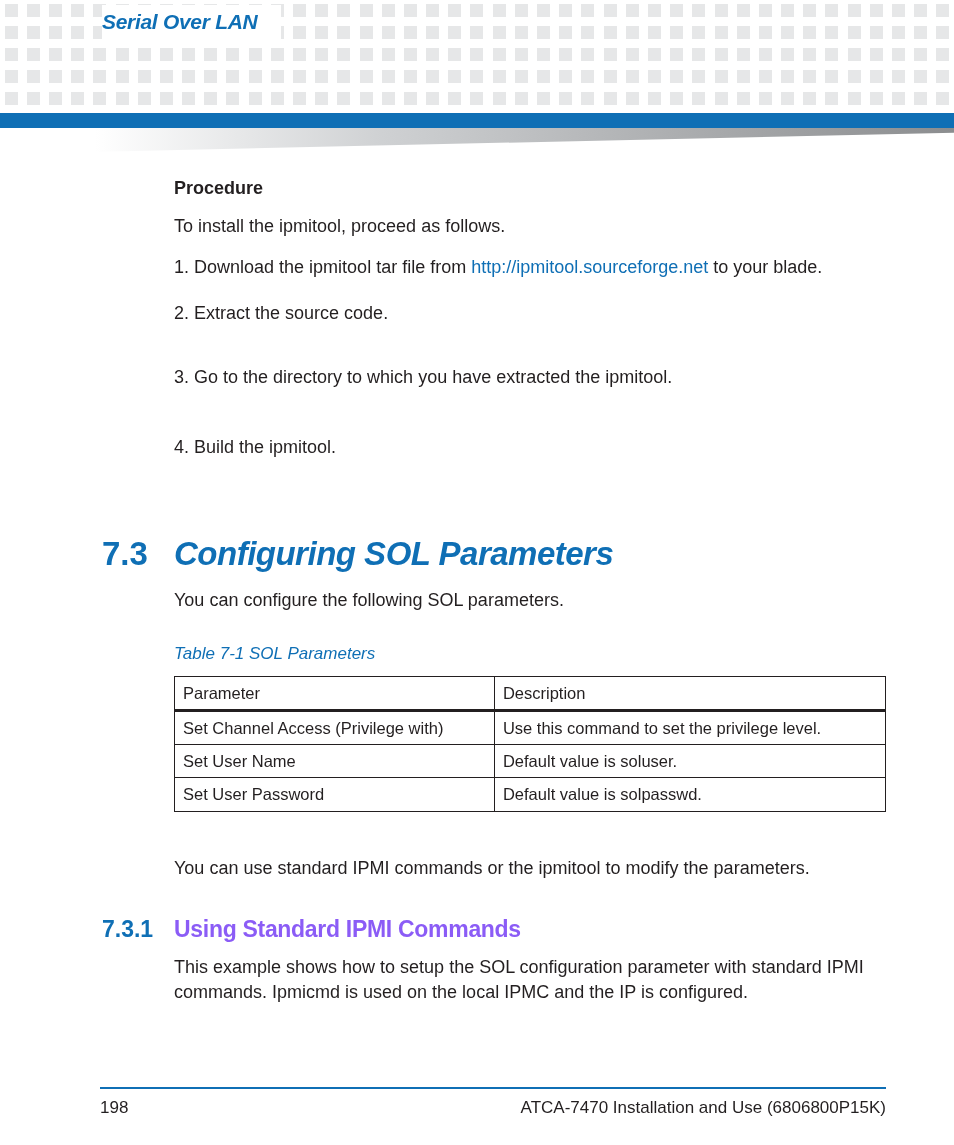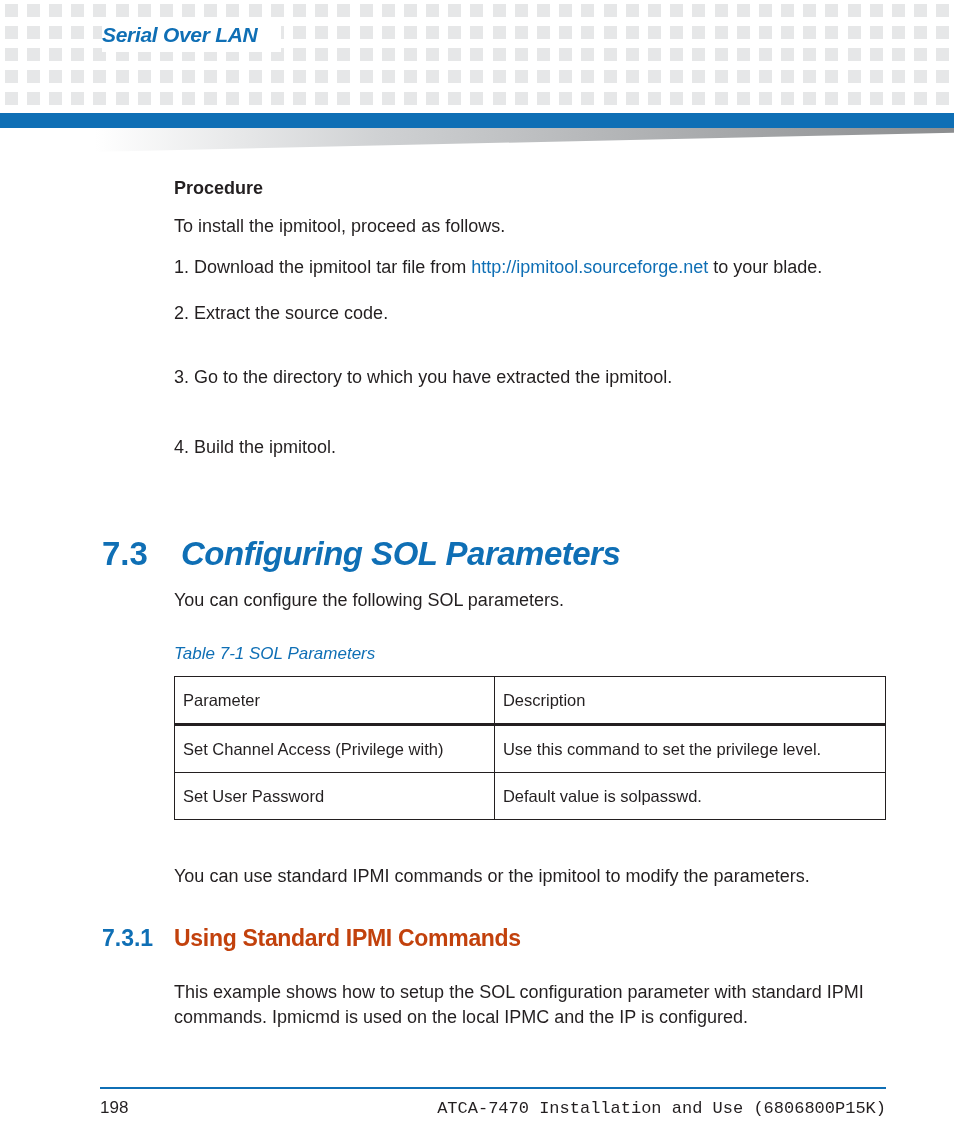--- a/index.html
+++ b/index.html
@@ -18,21 +18,21 @@
   }
   .dotgrid span {
     width: 13px; height: 13px;
     background: #e6e7e8;
     margin: 4px auto 0 auto;
     display: block;
   }
 
   .header-title {
     position: absolute;
-    top: 18px; left: 102px;
+    top: 5px; left: 102px;
     font-size: 21px;
     font-weight: 700;
     font-style: italic;
     color: #0f6fb5;
     background: #fff;
     padding: 5px 24px 5px 0;
     font-family: 'Segoe UI', Tahoma, sans-serif;
     letter-spacing: -0.3px;
   }
 
@@ -66,55 +66,55 @@
   ol.steps { list-style: none; counter-reset: step; }
   ol.steps li { counter-increment: step; margin-bottom: 34px; padding-left: 28px; text-indent: -28px; }
   ol.steps li::before { content: counter(step) ".  "; }
   ol.steps li:nth-child(1) { margin-bottom: 22px; }
   ol.steps li:nth-child(2) { margin-bottom: 40px; }
   ol.steps li:nth-child(3) { margin-bottom: 46px; }
   ol.steps li:nth-child(4) { margin-bottom: 72px; }
 
   a.link { color: #0f6fb5; text-decoration: none; }
 
-  .h2-row { display: flex; align-items: center; margin-bottom: 12px; margin-left: -72px; gap: 7px; }
+  .h2-row { display: flex; align-items: center; margin-bottom: 12px; margin-left: -72px; }
   .h2-num { font-size: 33px; font-weight: 700; color: #0f6fb5; width: 72px; flex: 0 0 72px; font-family: 'Segoe UI', Tahoma, sans-serif; }
   .h2-title { font-size: 33px; font-weight: 700; color: #0f6fb5; font-family: 'Segoe UI', Tahoma, sans-serif; letter-spacing: -0.5px; font-style: italic; }
   .h2-sub { margin-bottom: 30px; }
 
   .table-caption { color: #0f6fb5; font-style: italic; font-size: 17px; margin-bottom: 10px; font-family: 'Segoe UI', Tahoma, sans-serif; }
 
   table.params { border-collapse: collapse; width: 100%; font-size: 16.5px; }
-  table.params th, table.params td { border: 1px solid #231f20; padding: 12px 8px; text-align: left; vertical-align: top; font-weight: 400; }
+  table.params th, table.params td { border: 1px solid #231f20; padding: 5px 8px; text-align: left; vertical-align: top; font-weight: 400; }
   table.params thead th { border-bottom: 3px solid #231f20; }
   table.params col.c1 { width: 45%; }
 
   .after-table { margin-top: 44px; margin-bottom: 34px; }
 
-  .h3-row { display: flex; align-items: flex-end; margin-bottom: 26px; margin-left: -72px; }
+  .h3-row { display: flex; align-items: flex-end; margin-bottom: 10px; margin-left: -72px; }
   .h3-num { font-size: 23px; font-weight: 700; color: #0f6fb5; width: 72px; flex: 0 0 72px; font-family: 'Segoe UI', Tahoma, sans-serif; }
-  .h3-title { font-size: 23px; font-weight: 700; color: #c2410c; font-family: 'Segoe UI', Tahoma, sans-serif; letter-spacing: -0.3px; }
+  .h3-title { font-size: 23px; font-weight: 700; color: #8b5cf6; font-family: 'Segoe UI', Tahoma, sans-serif; letter-spacing: -0.3px; }
   .h3-body { line-height: 1.4; }
 
   .footer-rule {
     position: absolute;
     bottom: 56px; left: 100px;
     width: 786px; height: 2px;
     background: #0f6fb5;
   }
   .page-num {
     position: absolute;
     bottom: 27px; left: 100px;
     font-family: 'Segoe UI', Tahoma, sans-serif;
     font-size: 17px;
   }
   .doc-footer {
     position: absolute;
     bottom: 27px; right: 68px;
-    font-family: Liberation Mono, monospace;
+    font-family: Liberation Sans, sans-serif;
     font-size: 17px;
   }
 </style>
 </head>
 <body>
 
 <div class="dotgrid" id="dotgrid">
     <span></span>
     <span></span>
     <span></span>
@@ -375,20 +375,24 @@
         <th>Parameter</th>
         <th>Description</th>
       </tr>
     </thead>
     <tbody>
       <tr>
         <td>Set Channel Access (Privilege with)</td>
         <td>Use this command to set the privilege level.</td>
       </tr>
       <tr>
+        <td>Set User Name</td>
+        <td>Default value is soluser.</td>
+      </tr>
+      <tr>
         <td>Set User Password</td>
         <td>Default value is solpasswd.</td>
       </tr>
     </tbody>
   </table>
 
   <div class="after-table">You can use standard IPMI commands or the ipmitool to modify the parameters.</div>
 
   <div class="h3-row">
     <div class="h3-num">7.3.1</div>

